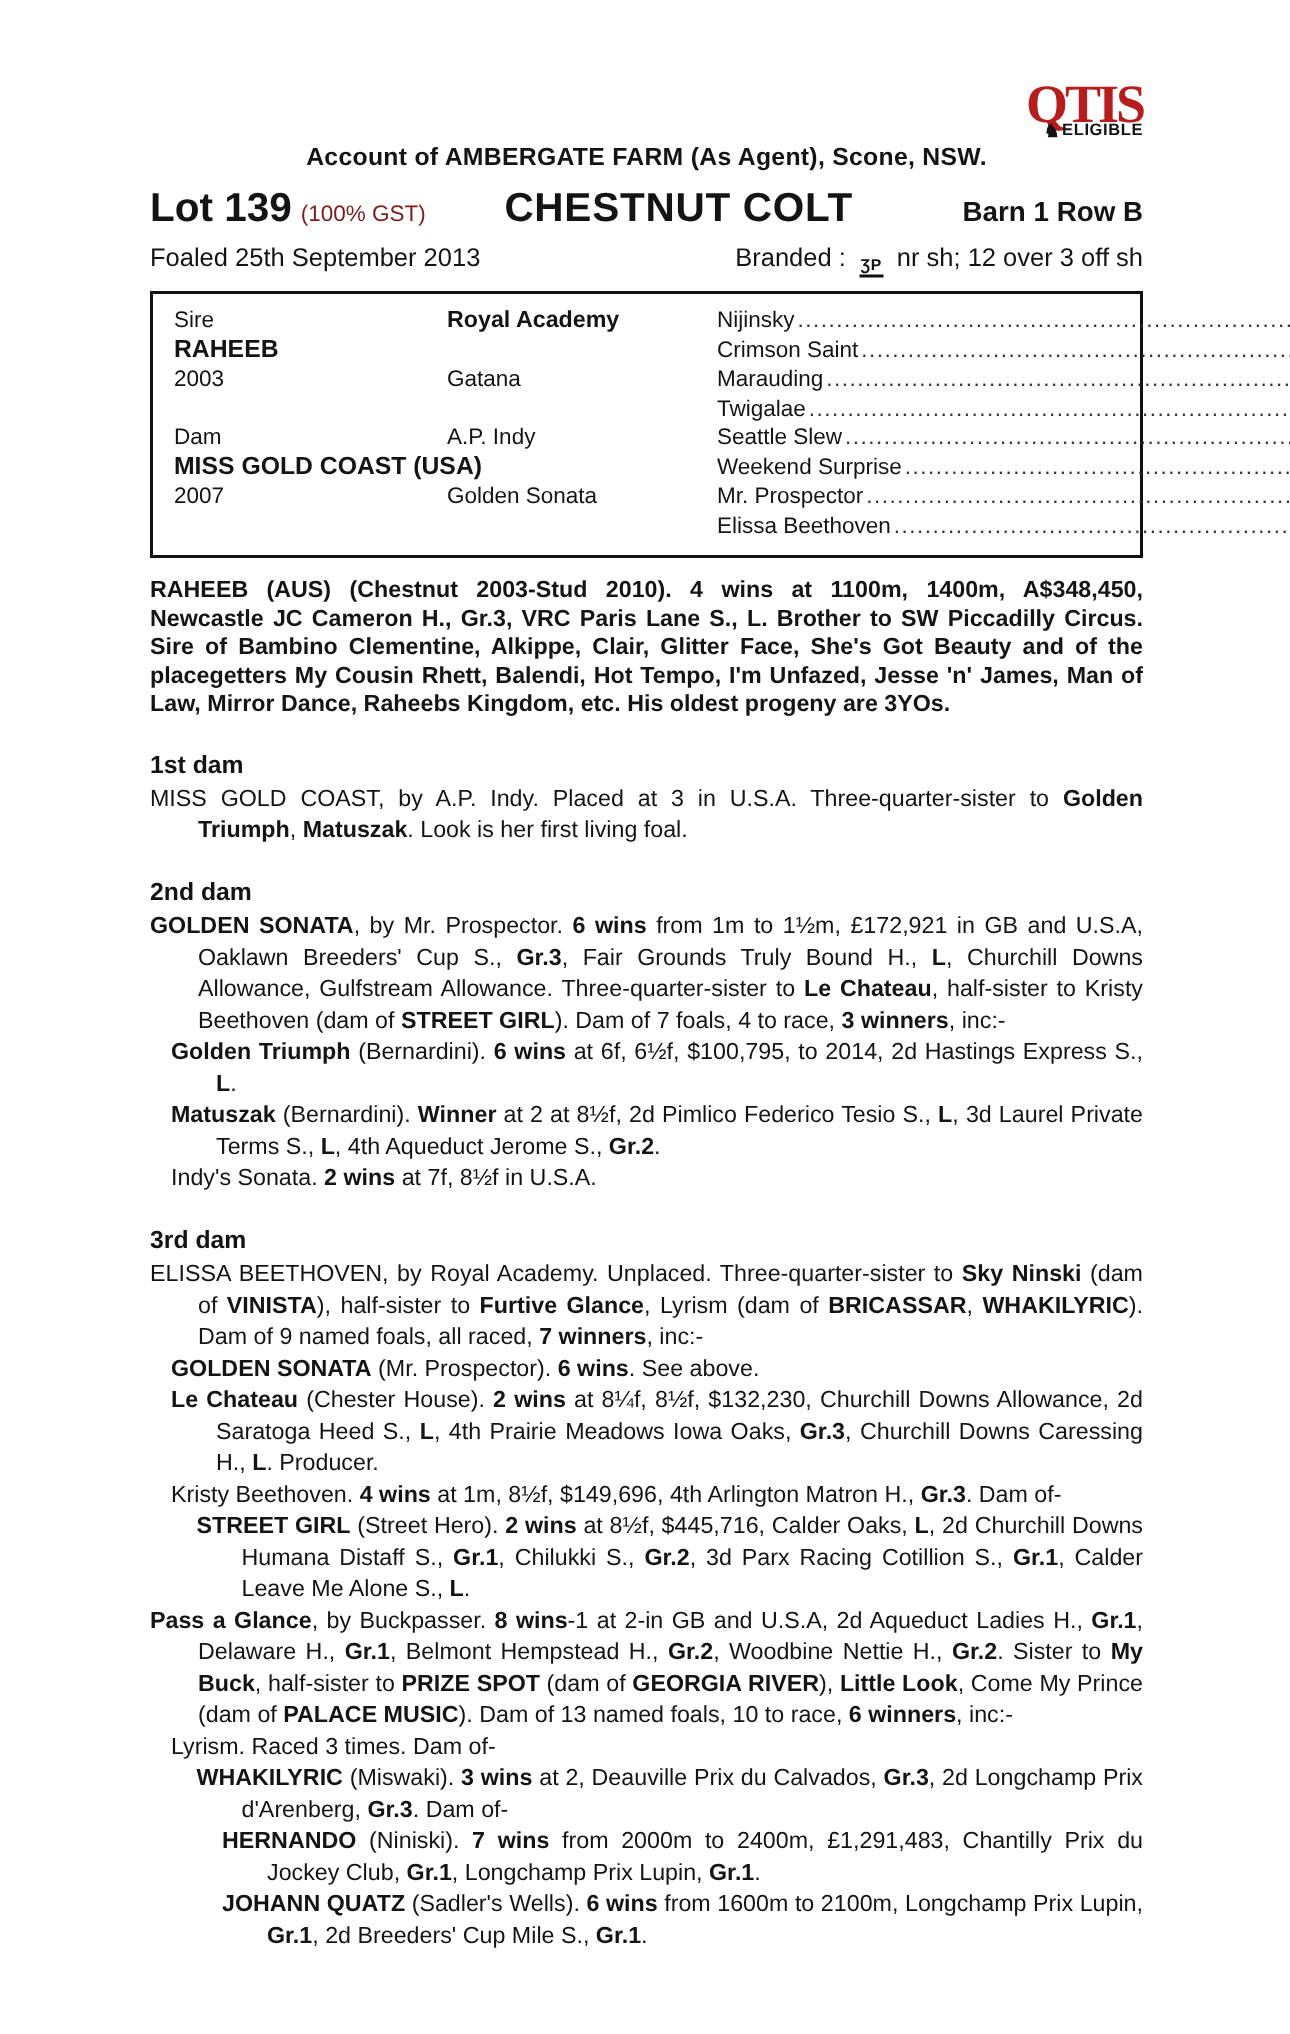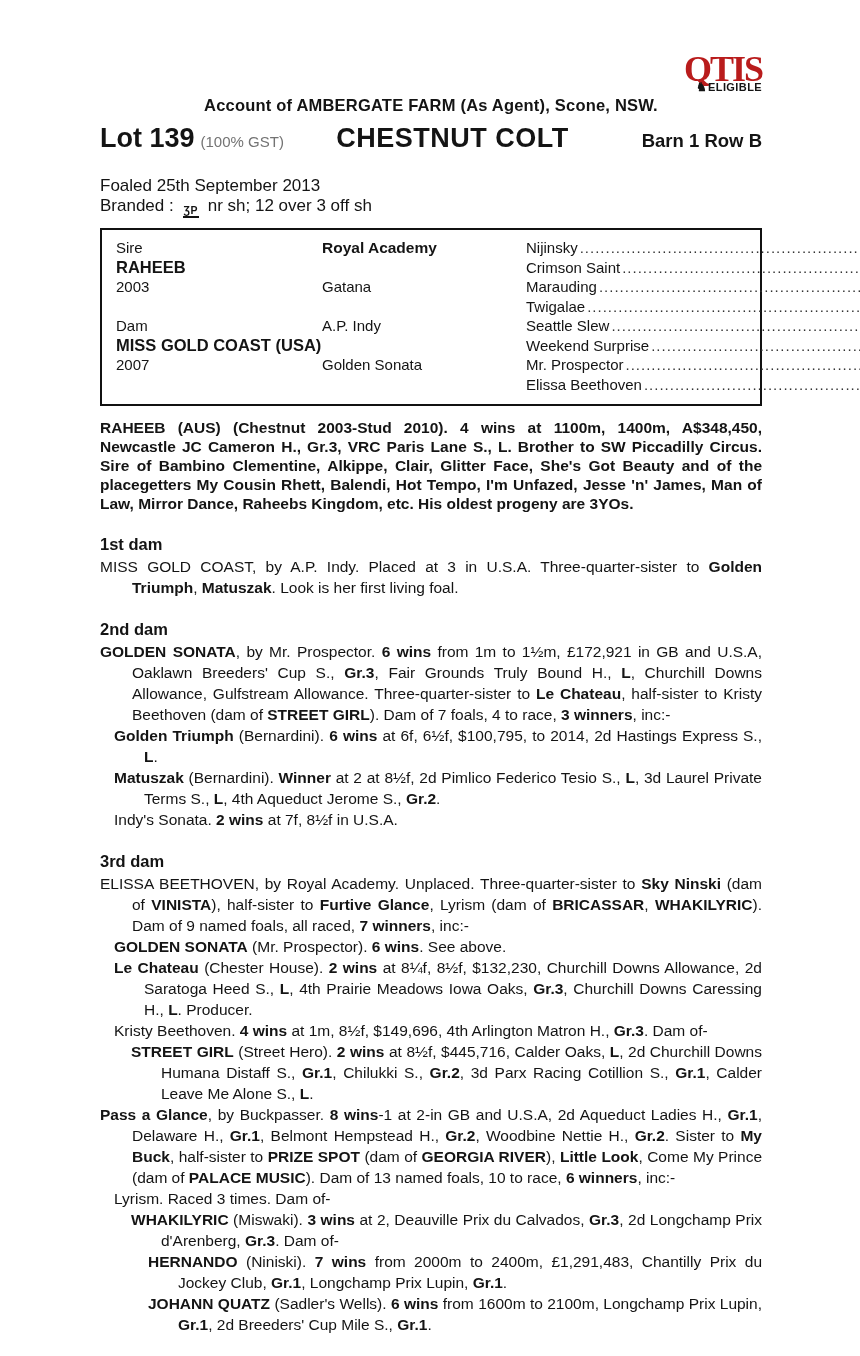--- a/index.html
+++ b/index.html
@@ -15,33 +15,33 @@
   .logo { position:absolute; top:54px; right:0; text-align:right; }
   .logo-main { font-family:"Liberation Serif", serif; font-weight:bold; font-size:36px; line-height:30px; letter-spacing:-2px; color:#b91c1c; }
   .logo-sub { display:flex; align-items:center; justify-content:flex-end; font-size:11px; font-weight:bold; letter-spacing:0.4px; margin-top:-3px; }
   .horse-glyph { font-size:12px; margin-right:1px; line-height:10px; }
 
   .account { text-align:center; font-weight:bold; font-size:16.5px; margin:0; padding-top:96px; letter-spacing:0.2px; }
 
   .lot-row { display:flex; align-items:baseline; margin-top:8px; }
   .lot-left { width:208px; display:flex; align-items:baseline; }
   .lot-num { font-size:27px; font-weight:bold; white-space:nowrap; }
-  .gst { font-size:15px; margin-left:6px; color:#737373; white-space:nowrap; }
+  .gst { font-size:15px; margin-left:6px; color:#7f1d1d; white-space:nowrap; }
   .lot-title { flex:1; text-align:center; font-size:27px; font-weight:bold; letter-spacing:0.5px; white-space:nowrap; }
   .barn { width:165px; text-align:right; font-size:18.5px; font-weight:bold; white-space:nowrap; }
 
-  .foal-row { display:flex; justify-content:space-between; align-items:flex-start; margin-top:22px; font-size:17px; padding-bottom:8px;flex-direction:column; }
+  .foal-row { display:flex; justify-content:space-between; align-items:flex-start; margin-top:8px; font-size:17px; padding-bottom:8px; }
   .branded-group { display:inline-flex; align-items:baseline; gap:9px; }
   .brand-mark { display:inline-flex; flex-direction:column; align-items:center; transform:translateY(3px); }
   .brand-top { font-size:10.5px; line-height:9px; font-weight:bold; letter-spacing:0.5px; }
   .brand-bar { width:16px; border-bottom:2px solid #111; margin-top:1px; }
 
   
   .ped-table { border:2px solid #111; padding:8px 10px 10px 14px; margin-top:4px; }
-  .ped-row { display:grid; grid-template-columns:182px 180px 1fr; line-height:19.5px; font-size:15px;gap:24px; }
+  .ped-row { display:grid; grid-template-columns:182px 180px 1fr; line-height:19.5px; font-size:15px; }
   .c1, .c2 { white-space:nowrap; overflow:visible; }
   .b { font-weight:bold; }
   .c1.b { font-size:16.5px; }
   .c2.b { font-size:15.5px; }
   .anc { display:flex; align-items:baseline; }
   .dots { flex:1; overflow:hidden; white-space:nowrap; color:#333; letter-spacing:1px; margin:0 2px; }
 
   .sire-para { margin:12px 0 0 0; font-weight:bold; font-size:15.5px; line-height:19px; text-align:justify; }
 
   .section { margin:0; }

